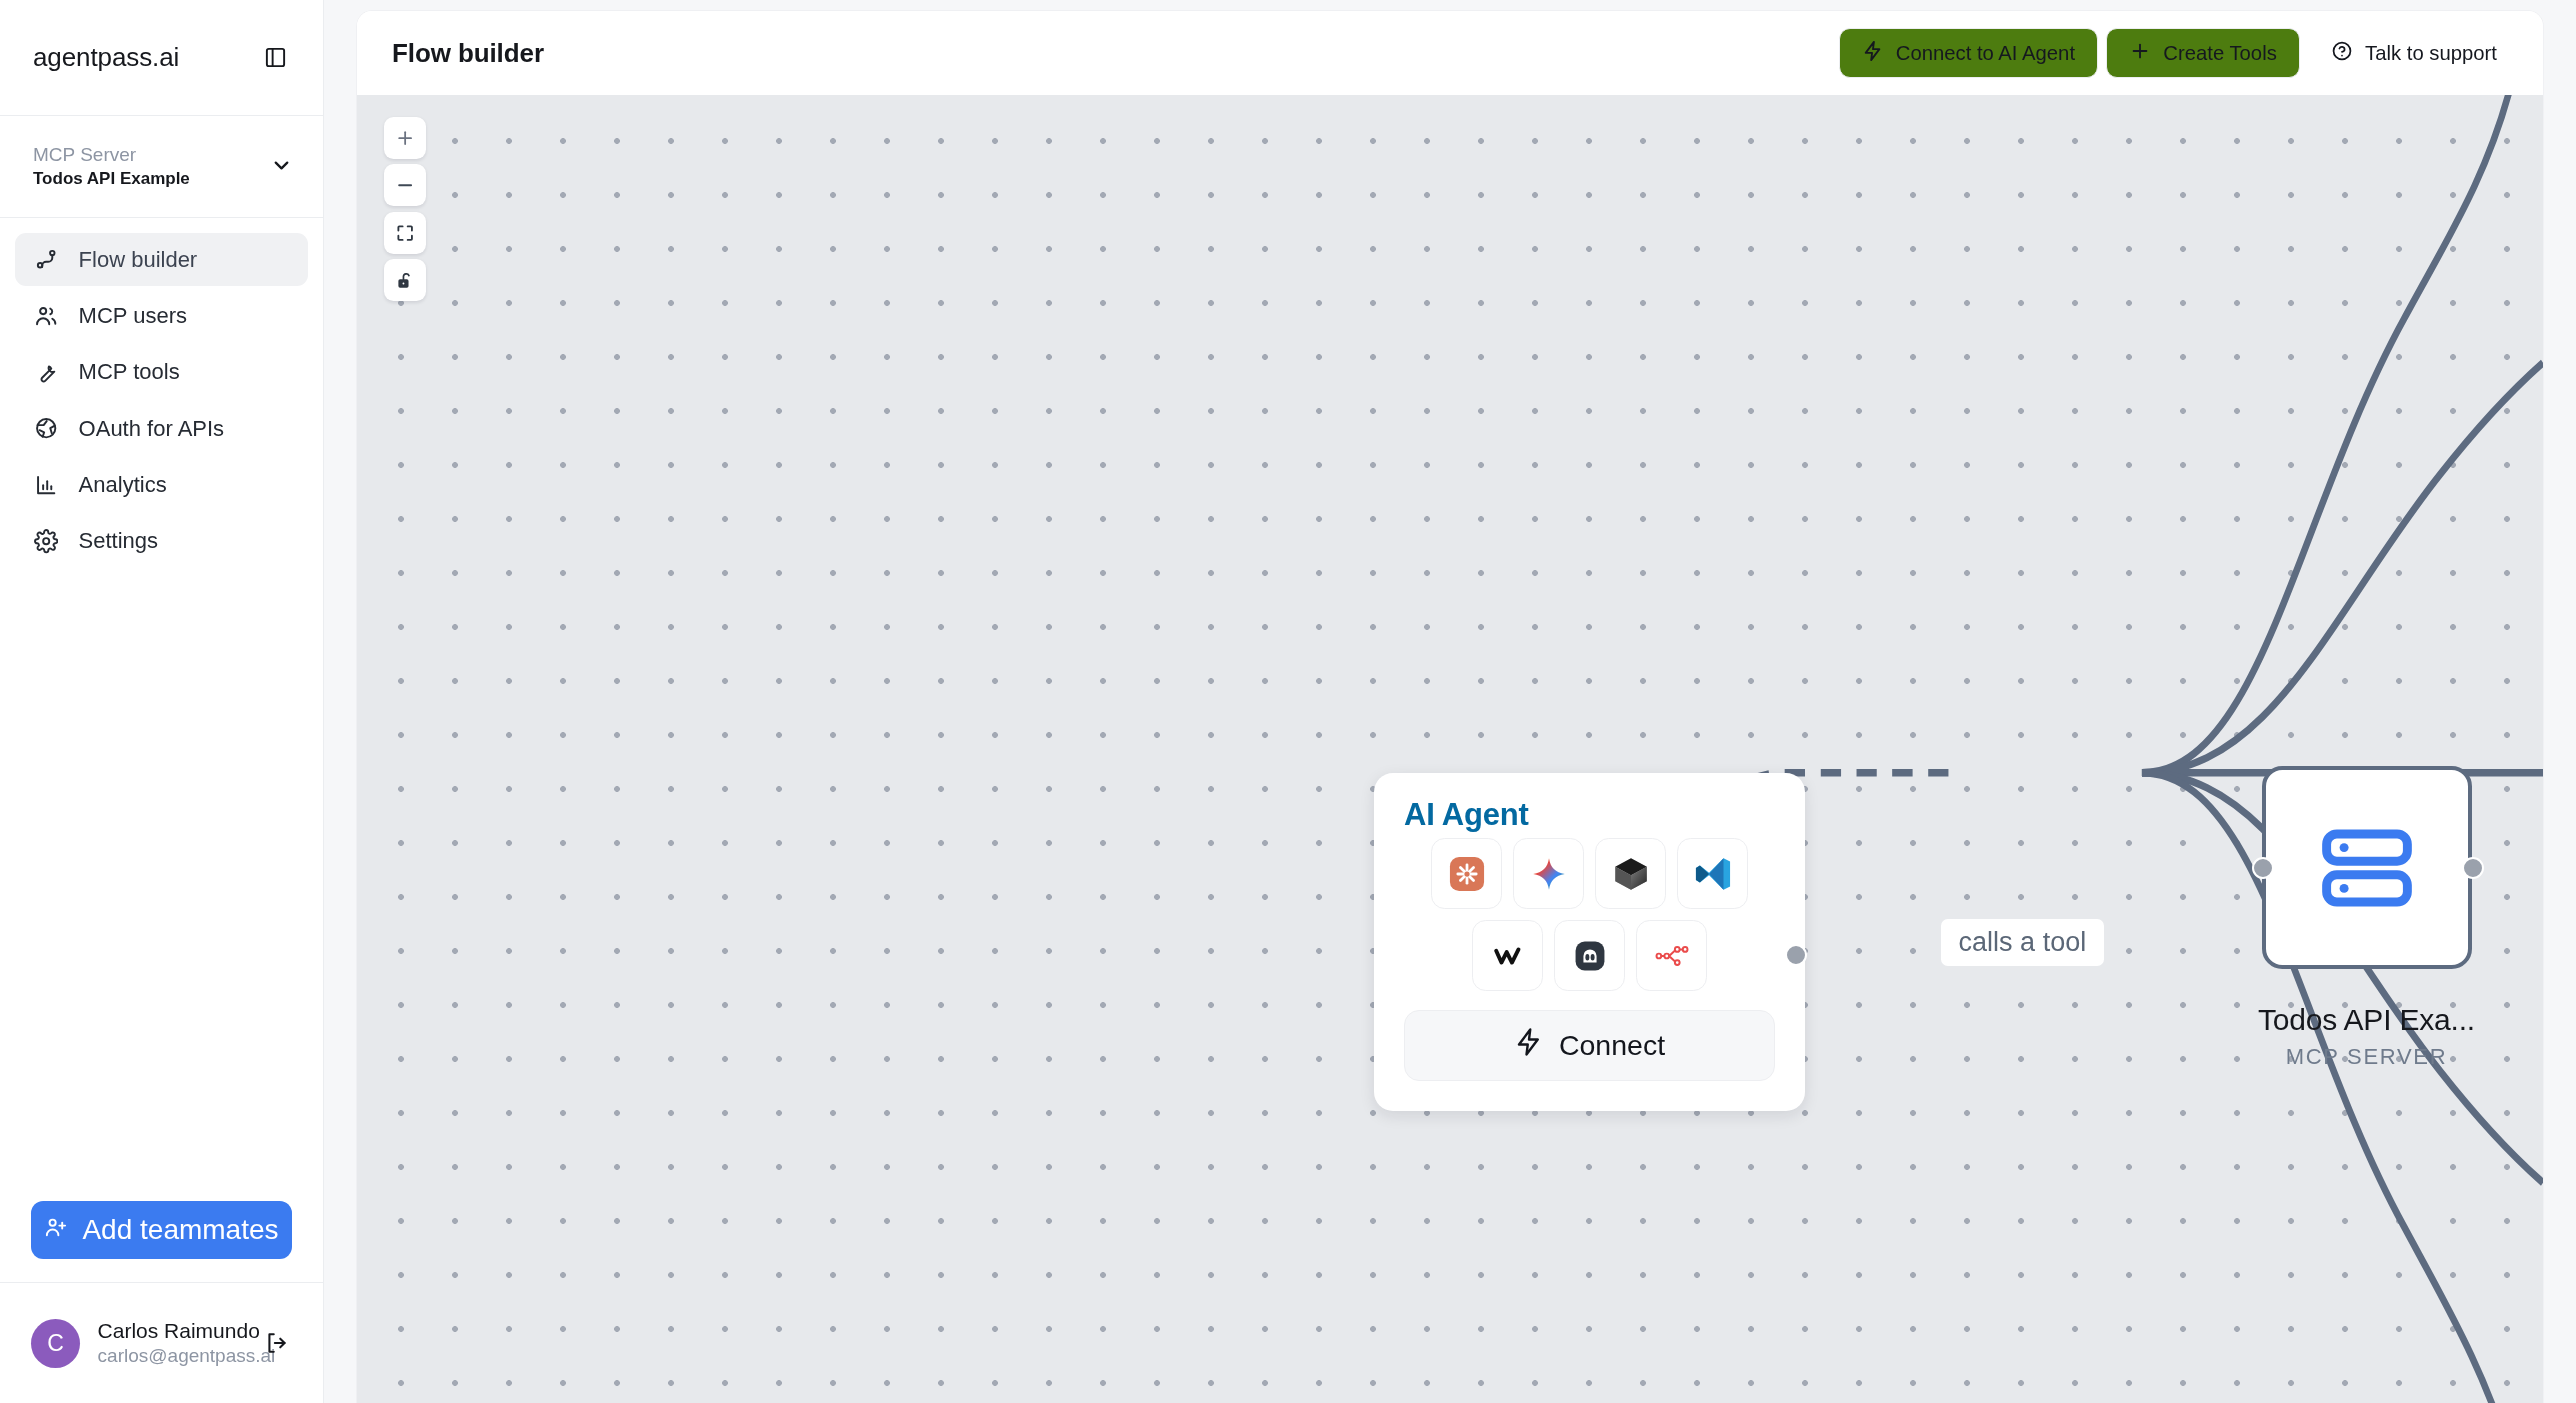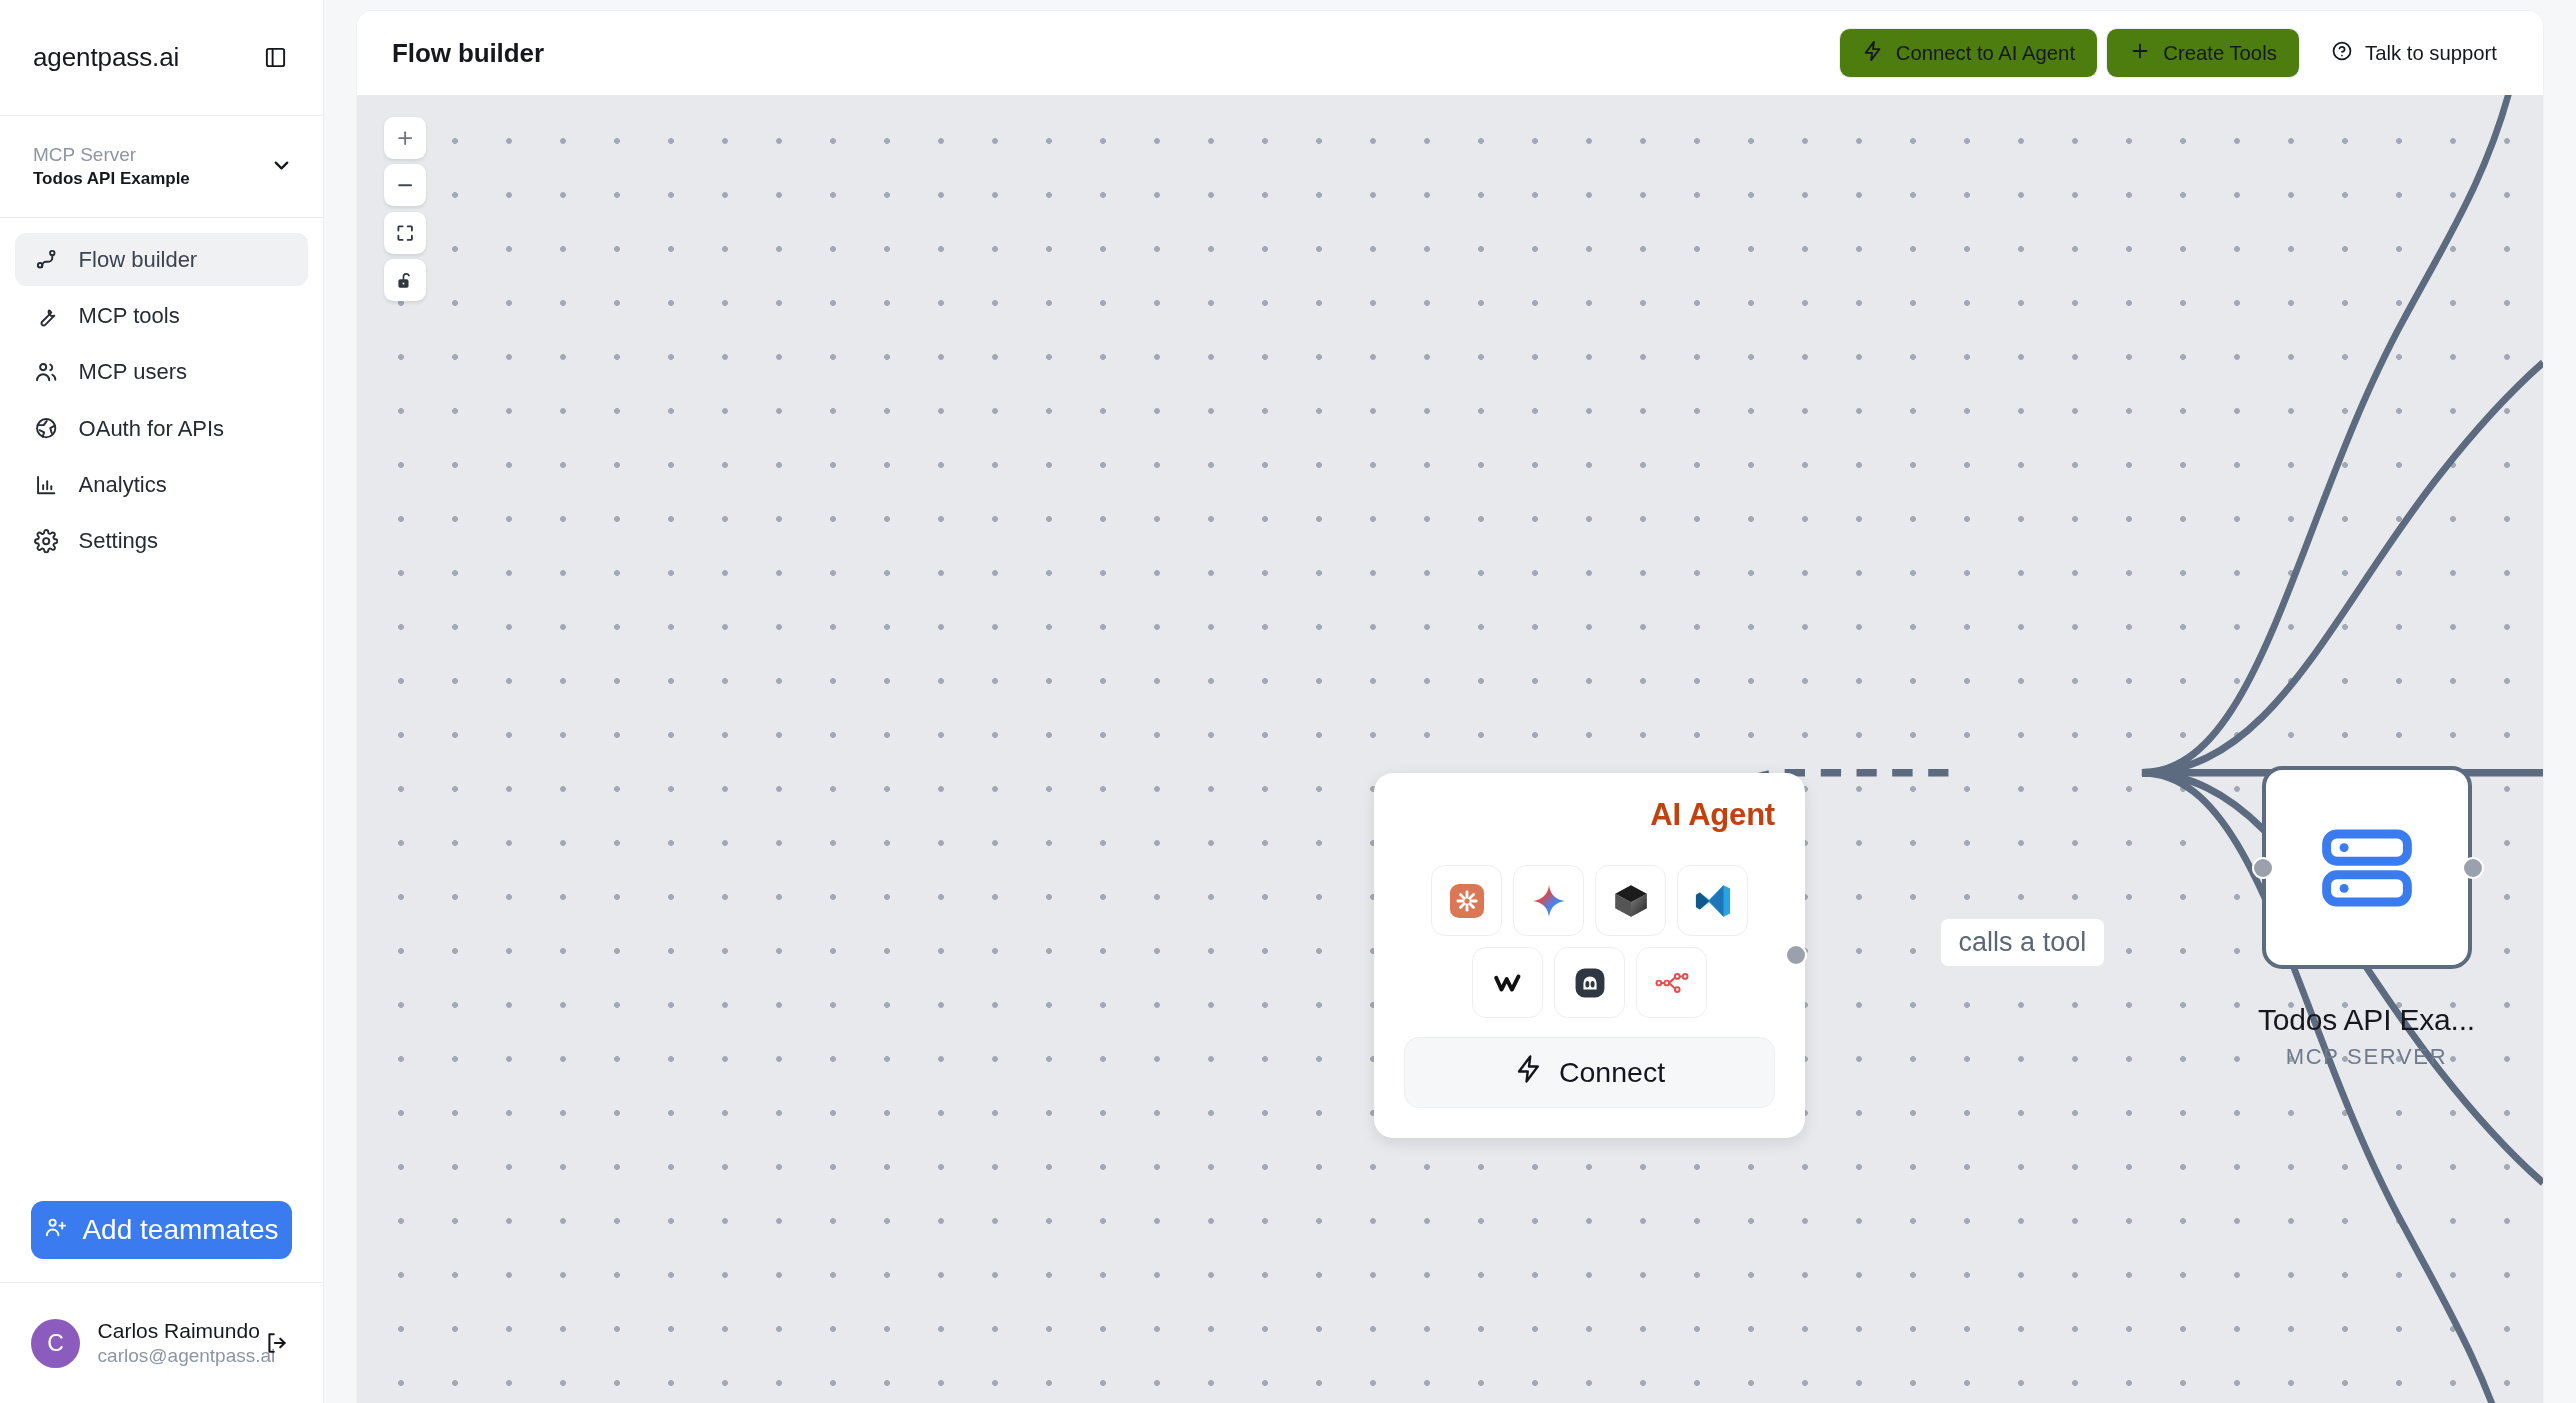--- a/index.html
+++ b/index.html
@@ -102,21 +102,21 @@
     display: flex; align-items: center; justify-content: center; cursor: pointer;
     box-shadow: 0 1.4px 3.4px rgba(16,24,40,0.10);
   }
 
   
   .agent-node {
     position: absolute; left: 1017px; top: 678px; width: 431px;
     background: #ffffff; border-radius: 19px; padding: 24.4px 30px 30px 30px;
     box-shadow: 0 4.1px 15px rgba(16,24,40,0.10); z-index: 4;
   }
-  .agent-title { font-size: 31px; color: #c2410c; text-align: right; font-weight: bold; letter-spacing: -0.2px; margin-bottom: 32px; }
+  .agent-title { font-size: 31px; color: #0369a1; text-align: left; font-weight: bold; letter-spacing: -0.2px; margin-bottom: 5px; }
   .logo-row { display: flex; justify-content: center; gap: 11px; margin-bottom: 11px; }
   .logo-tile {
     width: 71px; height: 71px; border-radius: 13.6px; background: #fff;
     border: 1.4px solid #edeef1; display: flex; align-items: center; justify-content: center; cursor: pointer;
   }
   .connect-btn {
     margin-top: 19px; width: 100%; height: 71px; border-radius: 15px;
     background: #f6f7f9; border: 1.4px solid #edeef1; display: flex; align-items: center;
     justify-content: center; gap: 15px; font-size: 28.5px; color: #13161d; cursor: pointer; font-family: inherit;
   }
@@ -179,35 +179,35 @@
             <circle cx="6" cy="18" r="2.2"></circle>
               <circle cx="18" cy="6" r="2.2"></circle>
               <path d="M18 8.2v2.4a4 4 0 0 1-4 4h-2a4 4 0 0 0-4 4v1"></path>
           </svg>
         </span>
         <span class="nav-label">Flow builder</span>
       </div>
       <div class="nav-item">
         <span class="nav-ico">
           <svg width="24.4" height="24.4" viewBox="0 0 24 24" fill="none" stroke="#262b33" stroke-width="1.9" stroke-linecap="round" stroke-linejoin="round">
-            <path d="M14.7 6.3a4 4 0 0 0 5.3 5.2l-9 9a2.1 2.1 0 0 1-3-3l9-9a4 4 0 0 0-2.3-2.2z"></path>
-          </svg>
-        </span>
-        <span class="nav-label">MCP tools</span>
-      </div>
-      <div class="nav-item">
-        <span class="nav-ico">
-          <svg width="24.4" height="24.4" viewBox="0 0 24 24" fill="none" stroke="#262b33" stroke-width="1.9" stroke-linecap="round" stroke-linejoin="round">
             <circle cx="9" cy="7" r="3"></circle>
               <path d="M3 20a6 6 0 0 1 12 0"></path>
               <path d="M16 4.5a3 3 0 0 1 0 5.6"></path>
               <path d="M18 14.5a5.5 5.5 0 0 1 3 5"></path>
           </svg>
         </span>
         <span class="nav-label">MCP users</span>
+      </div>
+      <div class="nav-item">
+        <span class="nav-ico">
+          <svg width="24.4" height="24.4" viewBox="0 0 24 24" fill="none" stroke="#262b33" stroke-width="1.9" stroke-linecap="round" stroke-linejoin="round">
+            <path d="M14.7 6.3a4 4 0 0 0 5.3 5.2l-9 9a2.1 2.1 0 0 1-3-3l9-9a4 4 0 0 0-2.3-2.2z"></path>
+          </svg>
+        </span>
+        <span class="nav-label">MCP tools</span>
       </div>
       <div class="nav-item">
         <span class="nav-ico">
           <svg width="24.4" height="24.4" viewBox="0 0 24 24" fill="none" stroke="#262b33" stroke-width="1.9" stroke-linecap="round" stroke-linejoin="round">
             <circle cx="12" cy="12" r="9"></circle>
               <path d="M3.5 9h6l3-4"></path>
               <path d="M20.5 9.5 16 12l1.5 5"></path>
               <path d="M8.5 20.5 10 16l-4.5-2"></path>
           </svg>
         </span>

